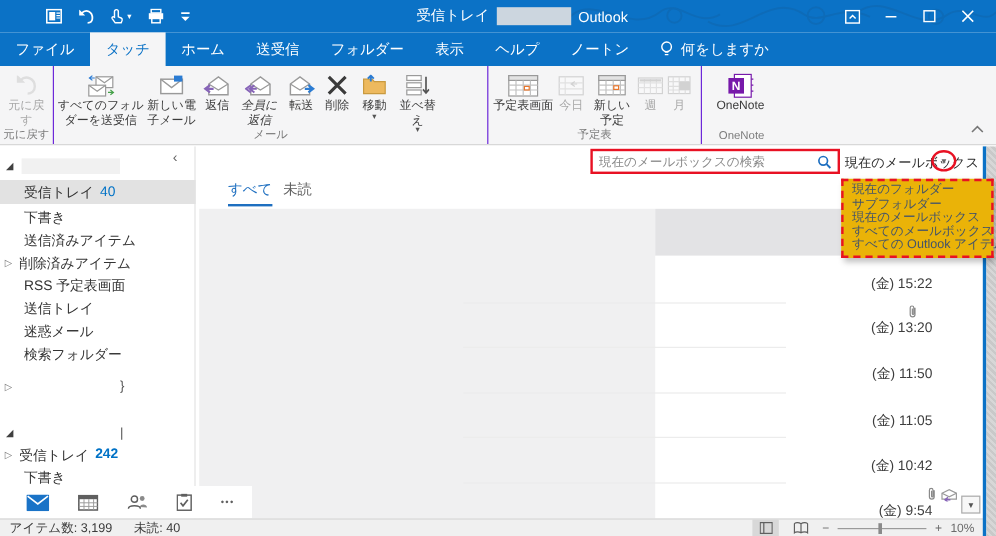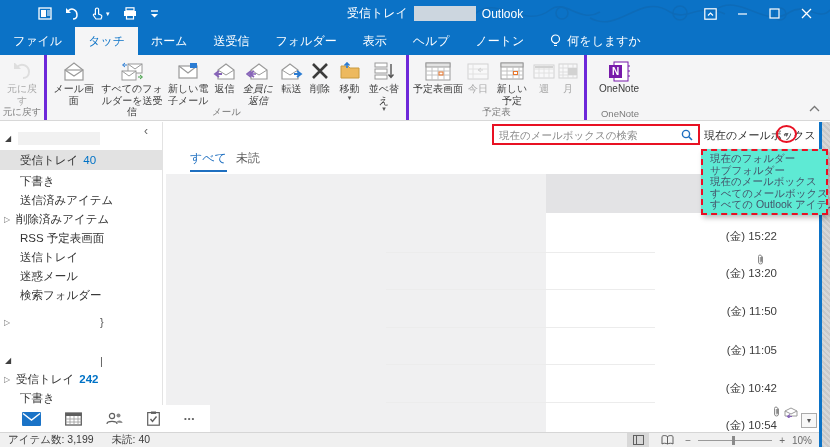--- a/index.html
+++ b/index.html
@@ -27,21 +27,21 @@
     background:#0B72C6; display:flex; align-items:stretch; color:#fff;
     font-size:12px; }
   .rtab { display:flex; align-items:center; padding:0 13px; cursor:default; }
   .rtab.sel { background:#f5f5f6; color:#0B72C6; }
   .rtab.tellme { gap:6px; }
 
   
   .ribbon { position:absolute; left:0; top:55px; width:830px; height:66px;
     background:#f5f5f6; border-bottom:1px solid #d8d8d8; display:flex; }
   .grp { position:relative; display:flex; align-items:flex-start;
-    padding:2px 3px 13px 3px; border-right:3px solid #6d28d9; }
+    padding:2px 3px 13px 3px; border-right:1px solid #6d28d9; }
   .grp-label { position:absolute; bottom:1px; left:0; right:0;
     text-align:center; font-size:9.5px; color:#7b7b7b; white-space:nowrap; }
   .btn { display:flex; flex-direction:column; align-items:center;
     padding-top:2px; font-size:10px; color:#3b3b3b; text-align:center;
     line-height:1.15; word-break:break-all; }
   .btn .ic { height:24px; display:flex; align-items:center; justify-content:center; }
   .btn.dis { color:#a8a8a8; }
   .btn.dis svg { opacity:.38; filter:grayscale(1); }
   .caret-sm { font-size:7px; color:#555; line-height:6px; }
   .ribbon-collapse { position:absolute; right:10px; bottom:4px; color:#777; }
@@ -55,21 +55,21 @@
     font-family:"Liberation Sans","DejaVu Sans",sans-serif; }
   .searchbox input::placeholder { color:#8a8a8a; }
   .scope { position:absolute; left:704px; top:128px; font-size:11px; color:#2b2b2b;
     white-space:nowrap; z-index:5; }
   .red-ellipse { position:absolute; left:776px; top:125px; width:21px; height:18px;
     border:2px solid #E81123; border-radius:50%; z-index:6; display:flex;
     align-items:center; justify-content:center; font-size:8px; color:#666; }
 
   
   .scope-menu { position:absolute; left:701px; top:149px; width:127px;
-    background:#5eead4; border:2px dashed #E81123; z-index:10;
+    background:#eab308; border:2px dashed #E81123; z-index:10;
     box-shadow:2px 3px 5px rgba(0,0,0,.25); padding:2px 0; }
   .scope-menu .mi { font-size:10.5px; color:#44546A; line-height:11.6px;
     padding-left:7px; white-space:nowrap; }
 
   
   .folderpane { position:absolute; left:0; top:122px; width:163px; height:310px;
     background:#fff; border-right:1px solid #e3e3e3; }
   .pane-collapse { position:absolute; left:144px; top:2px; color:#666;
     font-size:12px; }
   .acct-row { position:absolute; left:5px; display:flex; align-items:center; }
@@ -236,30 +236,20 @@
               <path d="M5,4 C10,-1 17,3 17,9 C17,13 14,15 11,15" fill="none" stroke="#b9b9b9" stroke-width="2"></path>
               <path d="M2,1 L2,8 L9,8 Z" fill="#b9b9b9" transform="translate(0,-2)"></path>
             </svg>
         </span>
         <span>元に戻す</span>
       </div>
       <div class="grp-label">元に戻す</div>
     </div>
 
     <div class="grp" style="width:362px;">
-      <div class="btn" style="width:50px;">
-        <span class="ic">
-          <svg width="26" height="19" viewBox="0 0 26 19">
-              <path d="M4,8 L13,1 L22,8" fill="#fff" stroke="#9a9a9a" stroke-width="1.2"></path>
-              <rect x="4" y="8" width="18" height="10" fill="#fff" stroke="#9a9a9a" stroke-width="1.2"></rect>
-              <path d="M4,8 L13,14 L22,8" fill="none" stroke="#9a9a9a" stroke-width="1.2"></path>
-            </svg>
-        </span>
-        <span>メール画面</span>
-      </div>
       <div class="btn" style="width:72px;">
         <span class="ic">
           <svg width="24" height="19" viewBox="0 0 24 19">
               <rect x="8" y="2" width="14" height="9" fill="#fff" stroke="#9a9a9a"></rect>
               <path d="M8,2 L15,7 L22,2" fill="none" stroke="#9a9a9a"></path>
               <rect x="2" y="9" width="14" height="9" fill="#fff" stroke="#9a9a9a"></rect>
               <path d="M2,9 L9,14 L16,9" fill="none" stroke="#9a9a9a"></path>
               <path d="M3,3 h4 M5,1 l-2.5,2 2.5,2" stroke="#2B7CD3" fill="none"></path>
               <path d="M18,15 h4 M20,13 l2.5,2 -2.5,2" stroke="#43A047" fill="none"></path>
             </svg>
@@ -530,21 +520,21 @@
   <div class="rowicons" style="top:406px; right:32px;">
     <svg width="7" height="12" viewBox="0 0 7 12">
         <path d="M5.5,2.5 V8 a2,2 0 0 1 -4,0 V2.5 a1.5,1.5 0 0 1 3,0 V7.5 a0.6,0.6 0 0 1 -1.2,0 V3" fill="none" stroke="#8a8a8a" stroke-width="1"></path>
       </svg>
     <svg width="14" height="11" viewBox="0 0 14 11">
         <path d="M1,4 L7,1 L13,4 V9 H1 Z" fill="#fff" stroke="#9a9a9a"></path>
         <path d="M1,4 L7,7 L13,4" fill="none" stroke="#9a9a9a"></path>
         <path d="M8,9.5 h-4 M6,7.5 l-2.5,2 2.5,2" fill="none" stroke="#8764B8" stroke-width="1.2"></path>
       </svg>
   </div>
-  <div class="rowtime" style="top:418px;">(金) 10:54</div>
+  <div class="rowtime" style="top:418px;">(金) 9:54</div>
 
   <div class="scroll-down">
     <span>▾</span>
   </div>
   <div class="win-edge"></div>
   <div class="desktop-strip"></div>
 
   <div class="navbar">
     <span style="display:flex;">
       <svg width="19" height="14" viewBox="0 0 19 14">

